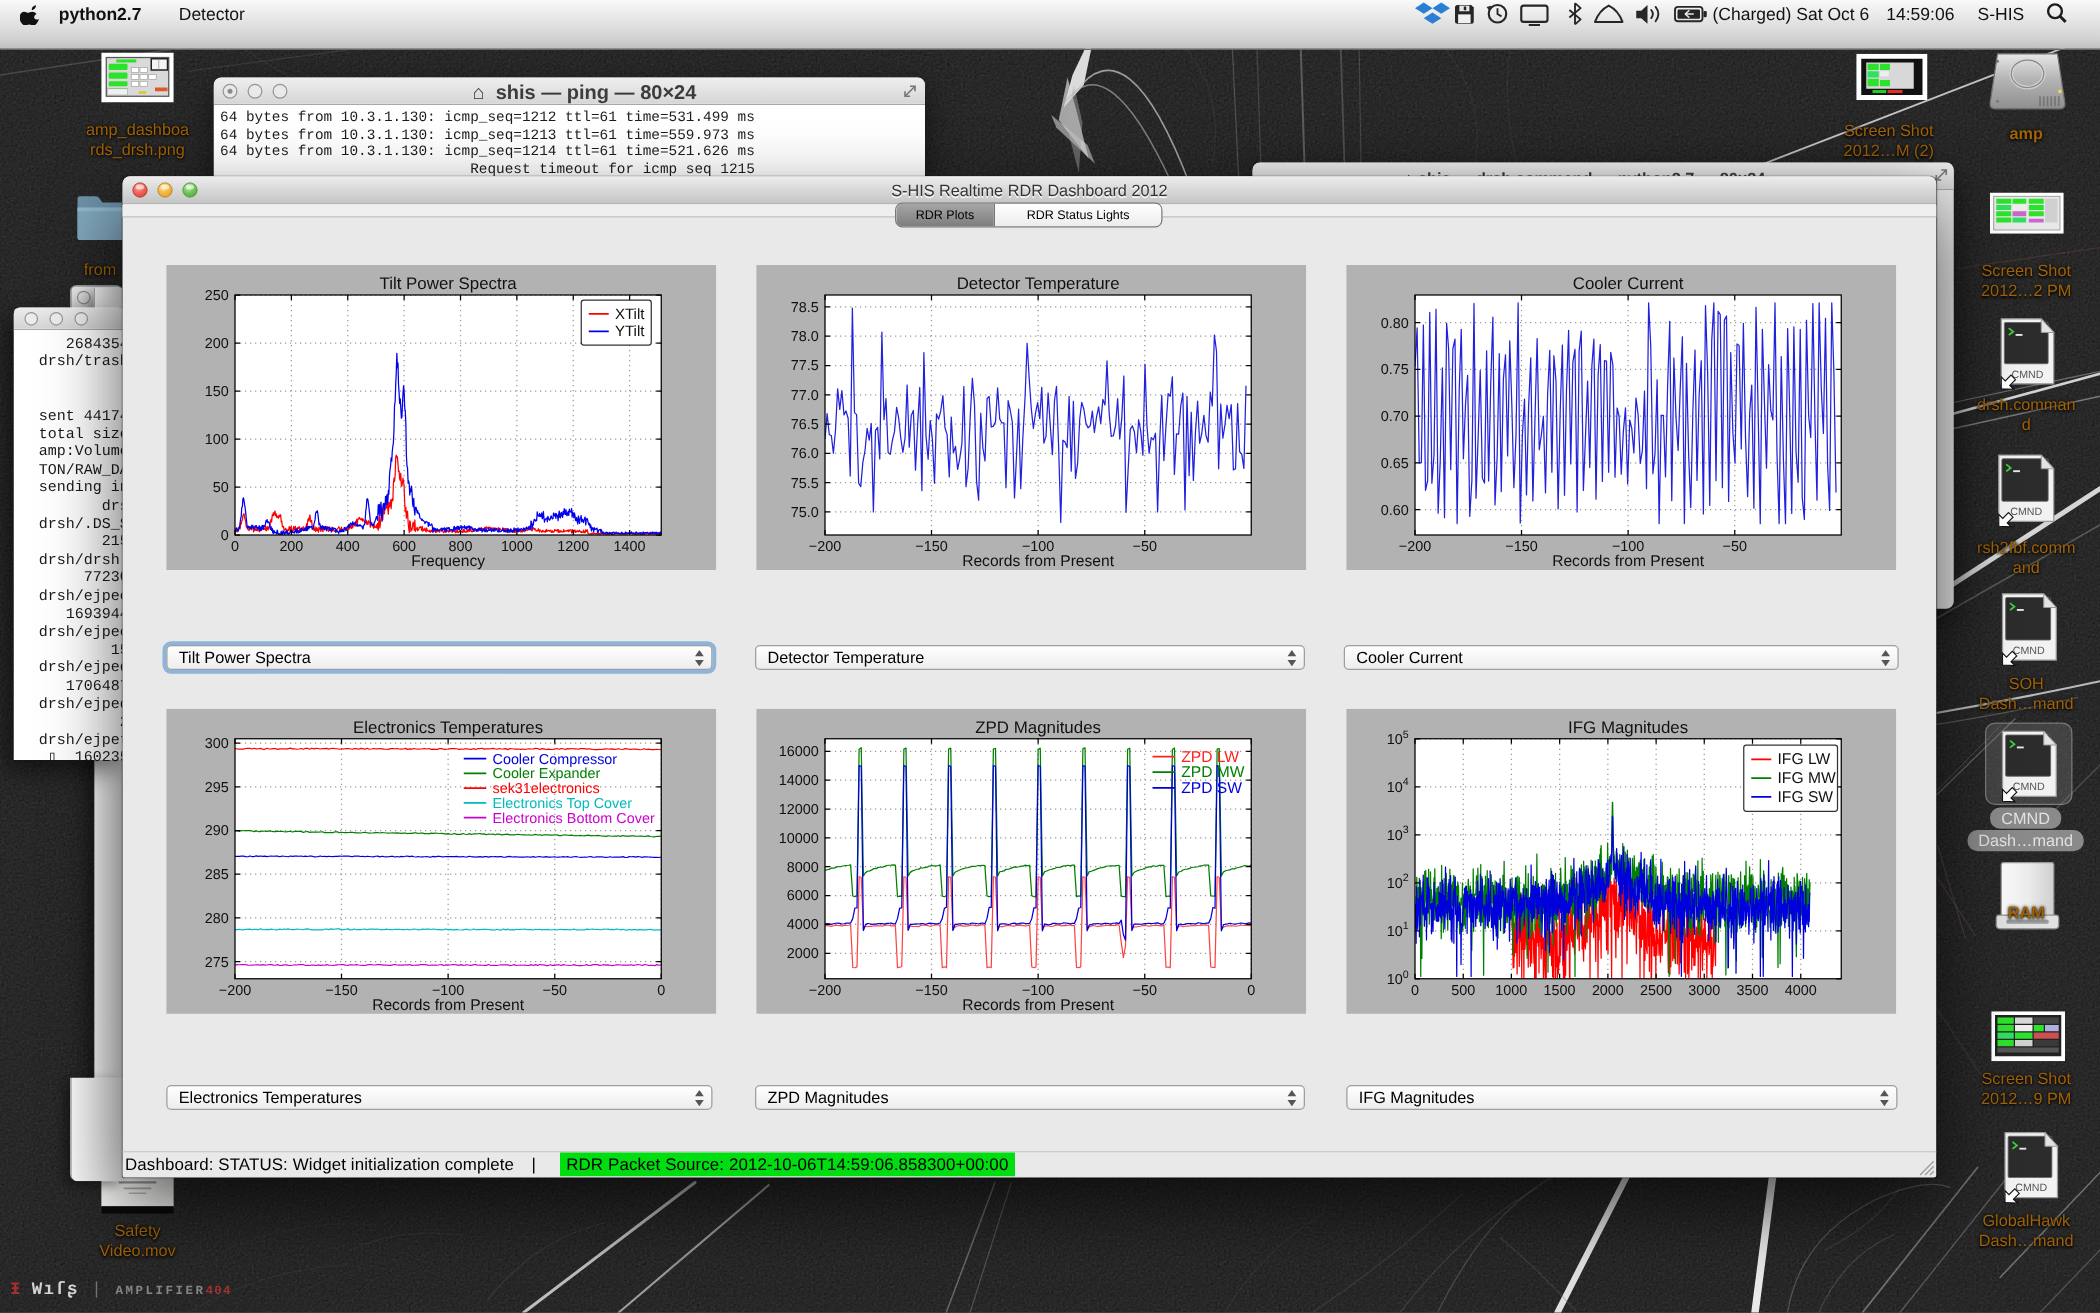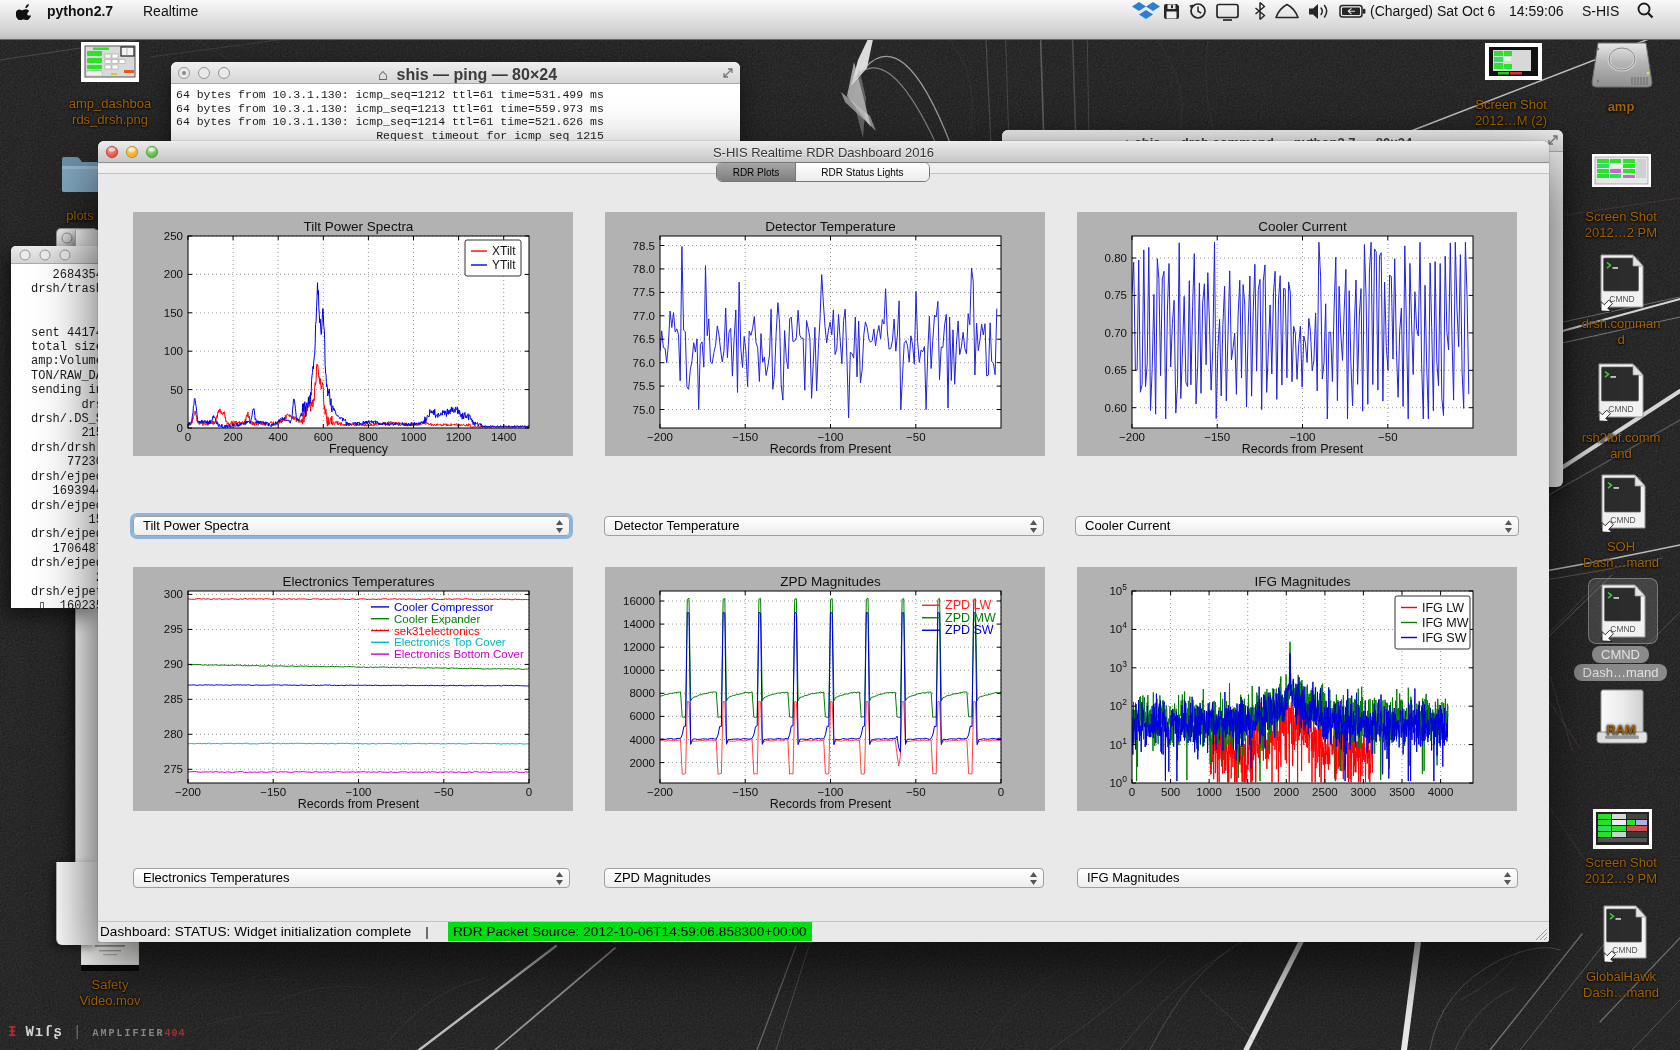--- a/index.html
+++ b/index.html
@@ -115,21 +115,21 @@
     <rect x="30" y="31" width="6" height="2" fill="#d8c830"></rect>
     <rect x="5" y="29" width="16" height="5" fill="#f0f0f0" stroke="#aaa" stroke-width="0.5"></rect>
   </svg>
 <div class="lbl" style="left:60px;top:96px;width:100px">amp_dashboa<br>rds_drsh.png</div>
 <div class="abs" style="left:0;top:150px;width:98px;height:75px;overflow:hidden">
     <svg style="position:absolute;left:60px;top:2px" width="48" height="42">
       <path d="M2,8 L2,38 Q2,40 4,40 L44,40 Q46,40 46,38 L46,12 Q46,10 44,10 L22,10 L19,6 Q18,5 16,5 L4,5 Q2,5 2,8 Z" fill="#6e93ab"></path>
       <path d="M2,14 L46,14 L46,38 Q46,40 44,40 L4,40 Q2,40 2,38 Z" fill="#82a8bf"></path>
       <path d="M2,14 L46,14 L46,17 L2,17 Z" fill="#9cc0d4" opacity="0.7"></path>
     </svg>
-    <div class="lbl" style="left:40px;top:58px;width:80px;font-weight:normal">plots</div>
+    <div class="lbl" style="left:40px;top:58px;width:80px;font-weight:normal">from</div>
   </div>
 <svg class="abs" style="left:1485px;top:43px" width="57" height="37">
     <rect width="57" height="37" fill="#fff"></rect>
     <rect x="4" y="4" width="49" height="29" fill="#111"></rect>
     <rect x="8" y="7" width="38" height="21" fill="#d8d8d8"></rect>
     <rect x="9" y="8" width="9" height="5" fill="#2ce32c"></rect>
     <rect x="19" y="8" width="8" height="5" fill="#2ce32c"></rect>
     <rect x="9" y="14" width="9" height="5" fill="#30e060"></rect>
     <rect x="19" y="14" width="7" height="4" fill="#eee"></rect>
     <rect x="9" y="20" width="9" height="6" fill="#2ce32c"></rect>
@@ -350,21 +350,21 @@
           <stop offset="1" stop-color="#3f9e2e"></stop>
         </radialGradient>
 </defs>
 <circle cx="14" cy="11" r="5.7" fill="url(#tlr)" stroke="#b5443c" stroke-width="0.8"></circle>
 <circle cx="34" cy="11" r="5.7" fill="url(#tly)" stroke="#bb8a28" stroke-width="0.8"></circle>
 <circle cx="54" cy="11" r="5.7" fill="url(#tlg)" stroke="#5a9a48" stroke-width="0.8"></circle>
 <ellipse cx="14" cy="8.6" rx="3.4" ry="2" fill="#fff" opacity="0.55"></ellipse>
 <ellipse cx="34" cy="8.6" rx="3.4" ry="2" fill="#fff" opacity="0.55"></ellipse>
 <ellipse cx="54" cy="8.6" rx="3.4" ry="2" fill="#fff" opacity="0.55"></ellipse>
 </svg>
-    <div class="abs" style="left:0;top:4px;width:1451px;text-align:center;font-size:13px;color:#333;text-shadow:0 1px 0 rgba(255,255,255,.8)">S-HIS Realtime RDR Dashboard 2016</div>
+    <div class="abs" style="left:0;top:4px;width:1451px;text-align:center;font-size:13px;color:#333;text-shadow:0 1px 0 rgba(255,255,255,.8)">S-HIS Realtime RDR Dashboard 2012</div>
     <div class="abs" style="left:0;top:23px;width:1451px;height:9px;background:#efefef"></div>
     <div class="abs" style="left:0;top:32px;width:1451px;height:1px;background:#c2c2c2"></div>
     <div class="abs" style="left:618px;top:21px;height:20px;display:flex;font-size:10px;border:1px solid #777;border-radius:6px;overflow:hidden;background:#fff">
       <div style="width:79px;line-height:19px;text-align:center;background:linear-gradient(#a6a6a6,#7e7e7e);color:#000;border-right:1px solid #777">RDR Plots</div>
       <div style="width:133px;line-height:19px;text-align:center;background:linear-gradient(#ffffff,#ececec);color:#000">RDR Status Lights</div>
     </div>
   </div>
 <svg style="position:absolute;left:133px;top:212px" width="440" height="247" font-family="Liberation Sans, sans-serif">
     <defs>
       <clipPath id="clipP1">
@@ -822,21 +822,21 @@
       <line x1="2" y1="12" x2="13" y2="1"></line>
       <line x1="6" y1="12" x2="13" y2="5"></line>
       <line x1="10" y1="12" x2="13" y2="9"></line>
     </g>
   </svg>
 <div class="abs" style="left:0;top:0;width:1680px;height:40px;background:linear-gradient(#f9f9f9,#d2d2d2 80%,#bfbfbf);border-bottom:1px solid #6a6a6a">
     <svg class="abs" style="left:16px;top:3px" width="15" height="17">
       <path d="M10.8,1.1 c0.1,1 -0.3,2 -0.9,2.7 c-0.6,0.75 -1.6,1.3 -2.5,1.25 c-0.1,-0.95 0.35,-1.95 0.9,-2.6 C8.9,1.7 10,1.15 10.8,1.1 Z M13.4,12.1 c-0.45,1.05 -0.7,1.5 -1.3,2.45 c-0.8,1.3 -2,2.9 -3.4,2.9 c-1.3,0 -1.6,-0.85 -3.3,-0.85 c-1.7,0 -2.1,0.85 -3.3,0.85 c-1.45,0 -2.5,-1.45 -3.35,-2.75 C-3.6,11.1 -1.9,6.4 1.3,6.4 c1.3,0 2.4,0.85 3.1,0.85 c0.75,0 2,-0.9 3.4,-0.9 c1.2,0 2.5,0.65 3.4,1.8 c-3,1.65 -2.5,5.9 2.2,3.95 Z" transform="translate(2,0)" fill="#111"></path>
     </svg>
     <div class="abs" style="left:47px;top:3px;font-size:14px;font-weight:bold;color:#111">python2.7</div>
-    <div class="abs" style="left:143px;top:3px;font-size:14px;color:#111">Realtime</div>
+    <div class="abs" style="left:143px;top:3px;font-size:14px;color:#111">Detector</div>
   </div>
 <svg class="abs" style="left:1130px;top:0" width="550" height="22" font-family="Liberation Sans, sans-serif">
 <g fill="#2a7fd4">
 <path d="M16,3 l7,4.5 -7,4.5 -7,-4.5 Z" transform="translate(-7,-1)"></path>
 <path d="M16,3 l7,4.5 -7,4.5 -7,-4.5 Z" transform="translate(7,-1)"></path>
 <path d="M16,3 l7,4.5 -7,4.5 -7,-4.5 Z" transform="translate(0,7)"></path>
 </g>
 <g fill="#262626" stroke="none">
 <path d="M34,6 q0,-2 2,-2 h11 l2,2 v11 q0,2 -2,2 h-11 q-2,0 -2,-2 Z"></path>
       <rect x="37.5" y="4.5" width="8" height="4.5" fill="#e8e8e8"></rect>

